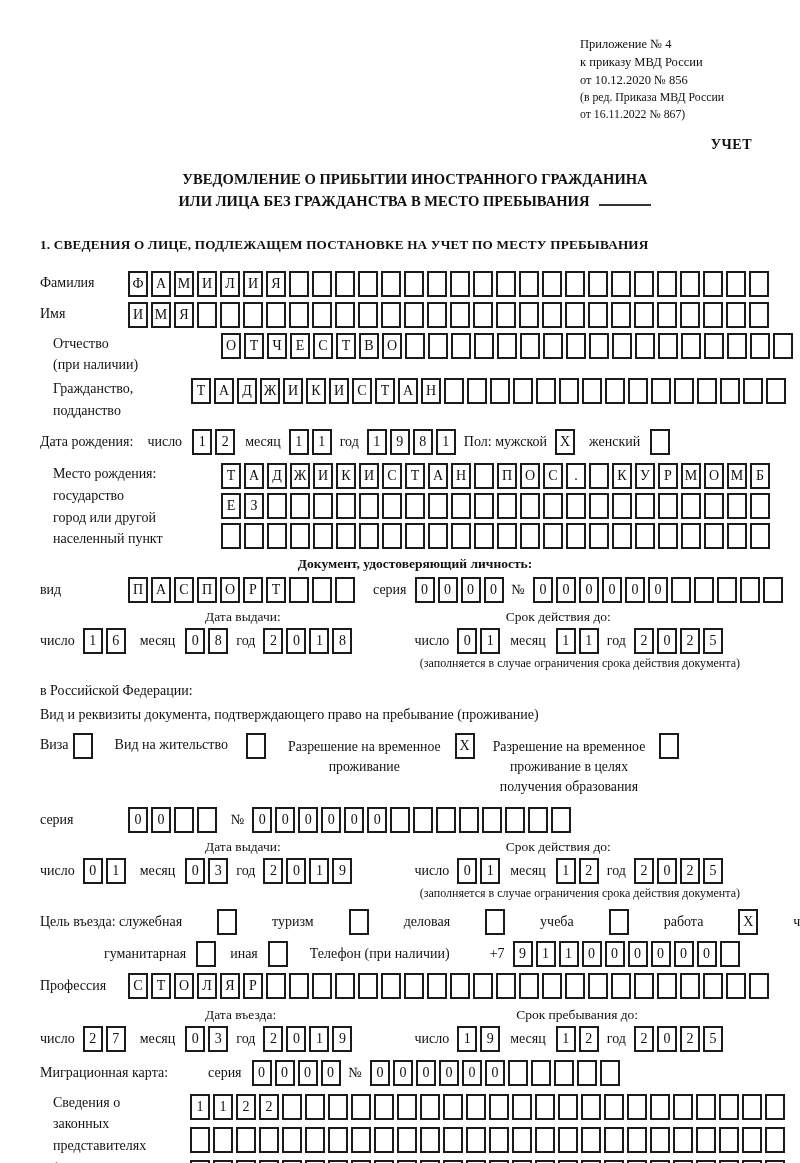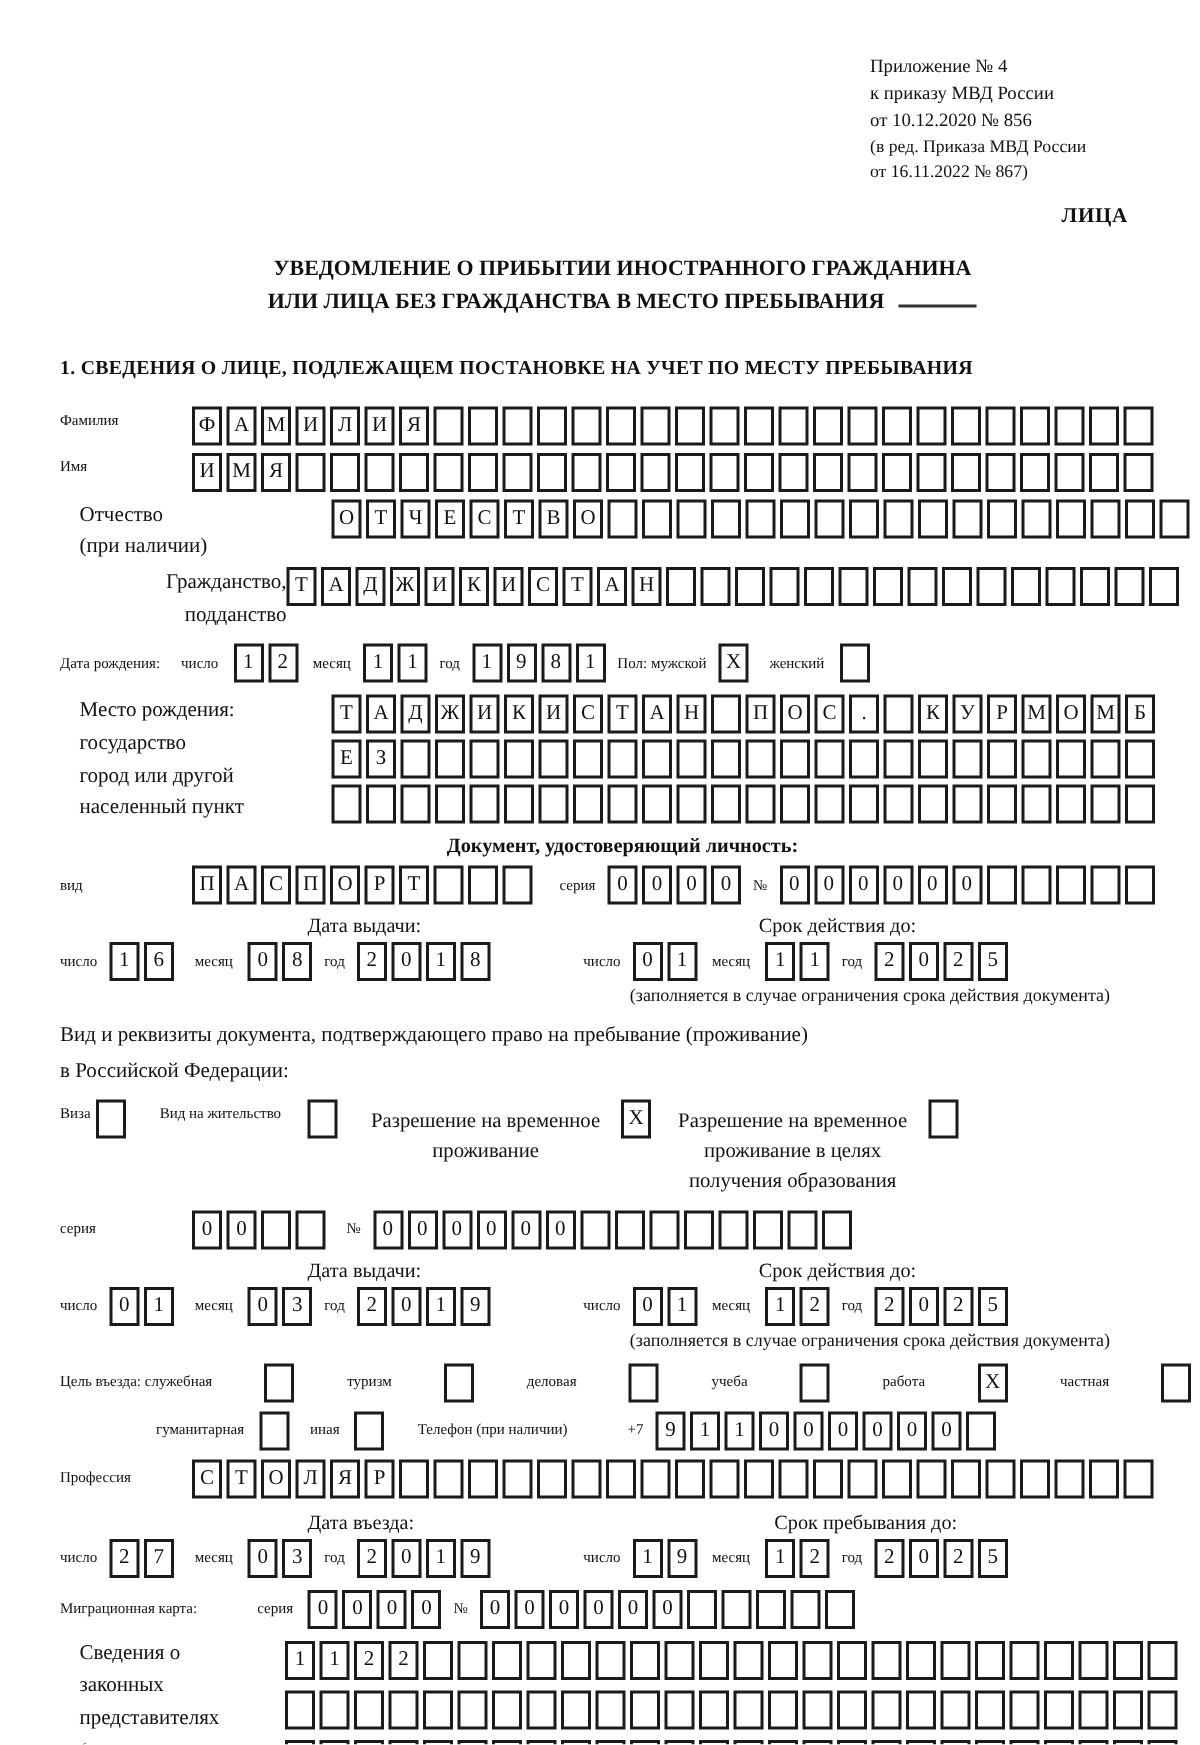--- a/index.html
+++ b/index.html
@@ -13,21 +13,21 @@
     font-family:"Liberation Serif","DejaVu Serif",serif;
     overflow:hidden;
   }
   .hdr{margin-left:540px;font-size:12.5px;line-height:1.42;}
   .hdr .sm{font-size:11.8px;}
   .forma{margin-top:14px;margin-right:38px;text-align:right;font-weight:bold;font-size:14px;letter-spacing:.5px;}
   .title{margin-top:16px;text-align:center;font-weight:bold;font-size:14.6px;line-height:1.5;}
   .uline{display:inline-block;width:52px;border-bottom:2px solid #333;margin-left:10px;vertical-align:baseline;}
   .sec{margin-top:24px;font-weight:bold;font-size:13.2px;letter-spacing:.2px;}
   .frow{display:flex;align-items:flex-start;margin-top:5px;}
-  .lbl{font-size:10px;padding-top:4px;flex:0 0 auto;}
+  .lbl{font-size:14px;padding-top:4px;flex:0 0 auto;}
   .lbl2{font-size:14px;line-height:1.55;flex:0 0 auto;margin-left:13px;}
   .cells{display:inline-flex;gap:3px;flex:0 0 auto;}
   .cell{
     box-sizing:border-box;width:20px;height:26px;
     border:2px solid #1b1b1b;
     display:inline-flex;align-items:center;justify-content:center;
     font-size:14px;flex:0 0 auto;background:#fff;
   }
   .stack{display:flex;flex-direction:column;gap:4px;}
   .dochdr{margin-top:6px;text-align:center;font-weight:bold;font-size:13.5px;}
@@ -43,21 +43,21 @@
 
 <div class="page">
 
   <div class="hdr">
     <div>Приложение № 4</div>
     <div>к приказу МВД России</div>
     <div>от 10.12.2020 № 856</div>
     <div class="sm">(в ред. Приказа МВД России</div>
     <div class="sm">от 16.11.2022 № 867)</div>
   </div>
-  <div class="forma">ЛИЦА</div>
+  <div class="forma">УЧЕТ</div>
 
   <div class="title">
     <div>УВЕДОМЛЕНИЕ О ПРИБЫТИИ ИНОСТРАННОГО ГРАЖДАНИНА</div>
     <div><span>ИЛИ ЛИЦА БЕЗ ГРАЖДАНСТВА В МЕСТО ПРЕБЫВАНИЯ</span><span class="uline"></span></div>
   </div>
 
   <div class="sec">1. СВЕДЕНИЯ О ЛИЦЕ, ПОДЛЕЖАЩЕМ ПОСТАНОВКЕ НА УЧЕТ ПО МЕСТУ ПРЕБЫВАНИЯ</div>
 
   <div class="frow" style="margin-top:18px;">
     <span class="lbl" style="width:88px;">Фамилия</span>
@@ -154,21 +154,21 @@
         <span class="cell"></span>
         <span class="cell"></span>
         <span class="cell"></span>
         <span class="cell"></span>
         <span class="cell"></span>
         <span class="cell"></span>
         <span class="cell"></span>
       </span>
   </div>
 
-  <div class="frow" style="margin-top:2px;text-align:right;">
+  <div class="frow" style="margin-top:2px;">
     <span class="lbl2" style="width:138px;">
       <span>Гражданство,</span><br>
       <span>подданство</span>
     </span>
     <span class="cells">
         <span class="cell">Т</span>
         <span class="cell">А</span>
         <span class="cell">Д</span>
         <span class="cell">Ж</span>
         <span class="cell">И</span>
@@ -390,22 +390,22 @@
     <span class="cells ml8">
         <span class="cell">2</span>
         <span class="cell">0</span>
         <span class="cell">2</span>
         <span class="cell">5</span>
       </span>
   </div>
   <div class="note">(заполняется в случае ограничения срока действия документа)</div>
 
   <div class="para">
+    <div>в Российской Федерации:</div>
     <div>Вид и реквизиты документа, подтверждающего право на пребывание (проживание)</div>
-    <div>в Российской Федерации:</div>
   </div>
 
   <div class="frow" style="margin-top:4px;font-family:Liberation Serif, serif;">
     <span class="lbl" style="padding-top:6px;">Виза</span>
     <span class="cells" style="margin-left:4px;margin-top:2px;">
         <span class="cell"></span>
       </span>
     <span class="lbl ml22" style="padding-top:6px;">Вид на жительство</span>
     <span class="cells ml18" style="margin-top:2px;">
         <span class="cell"></span>

